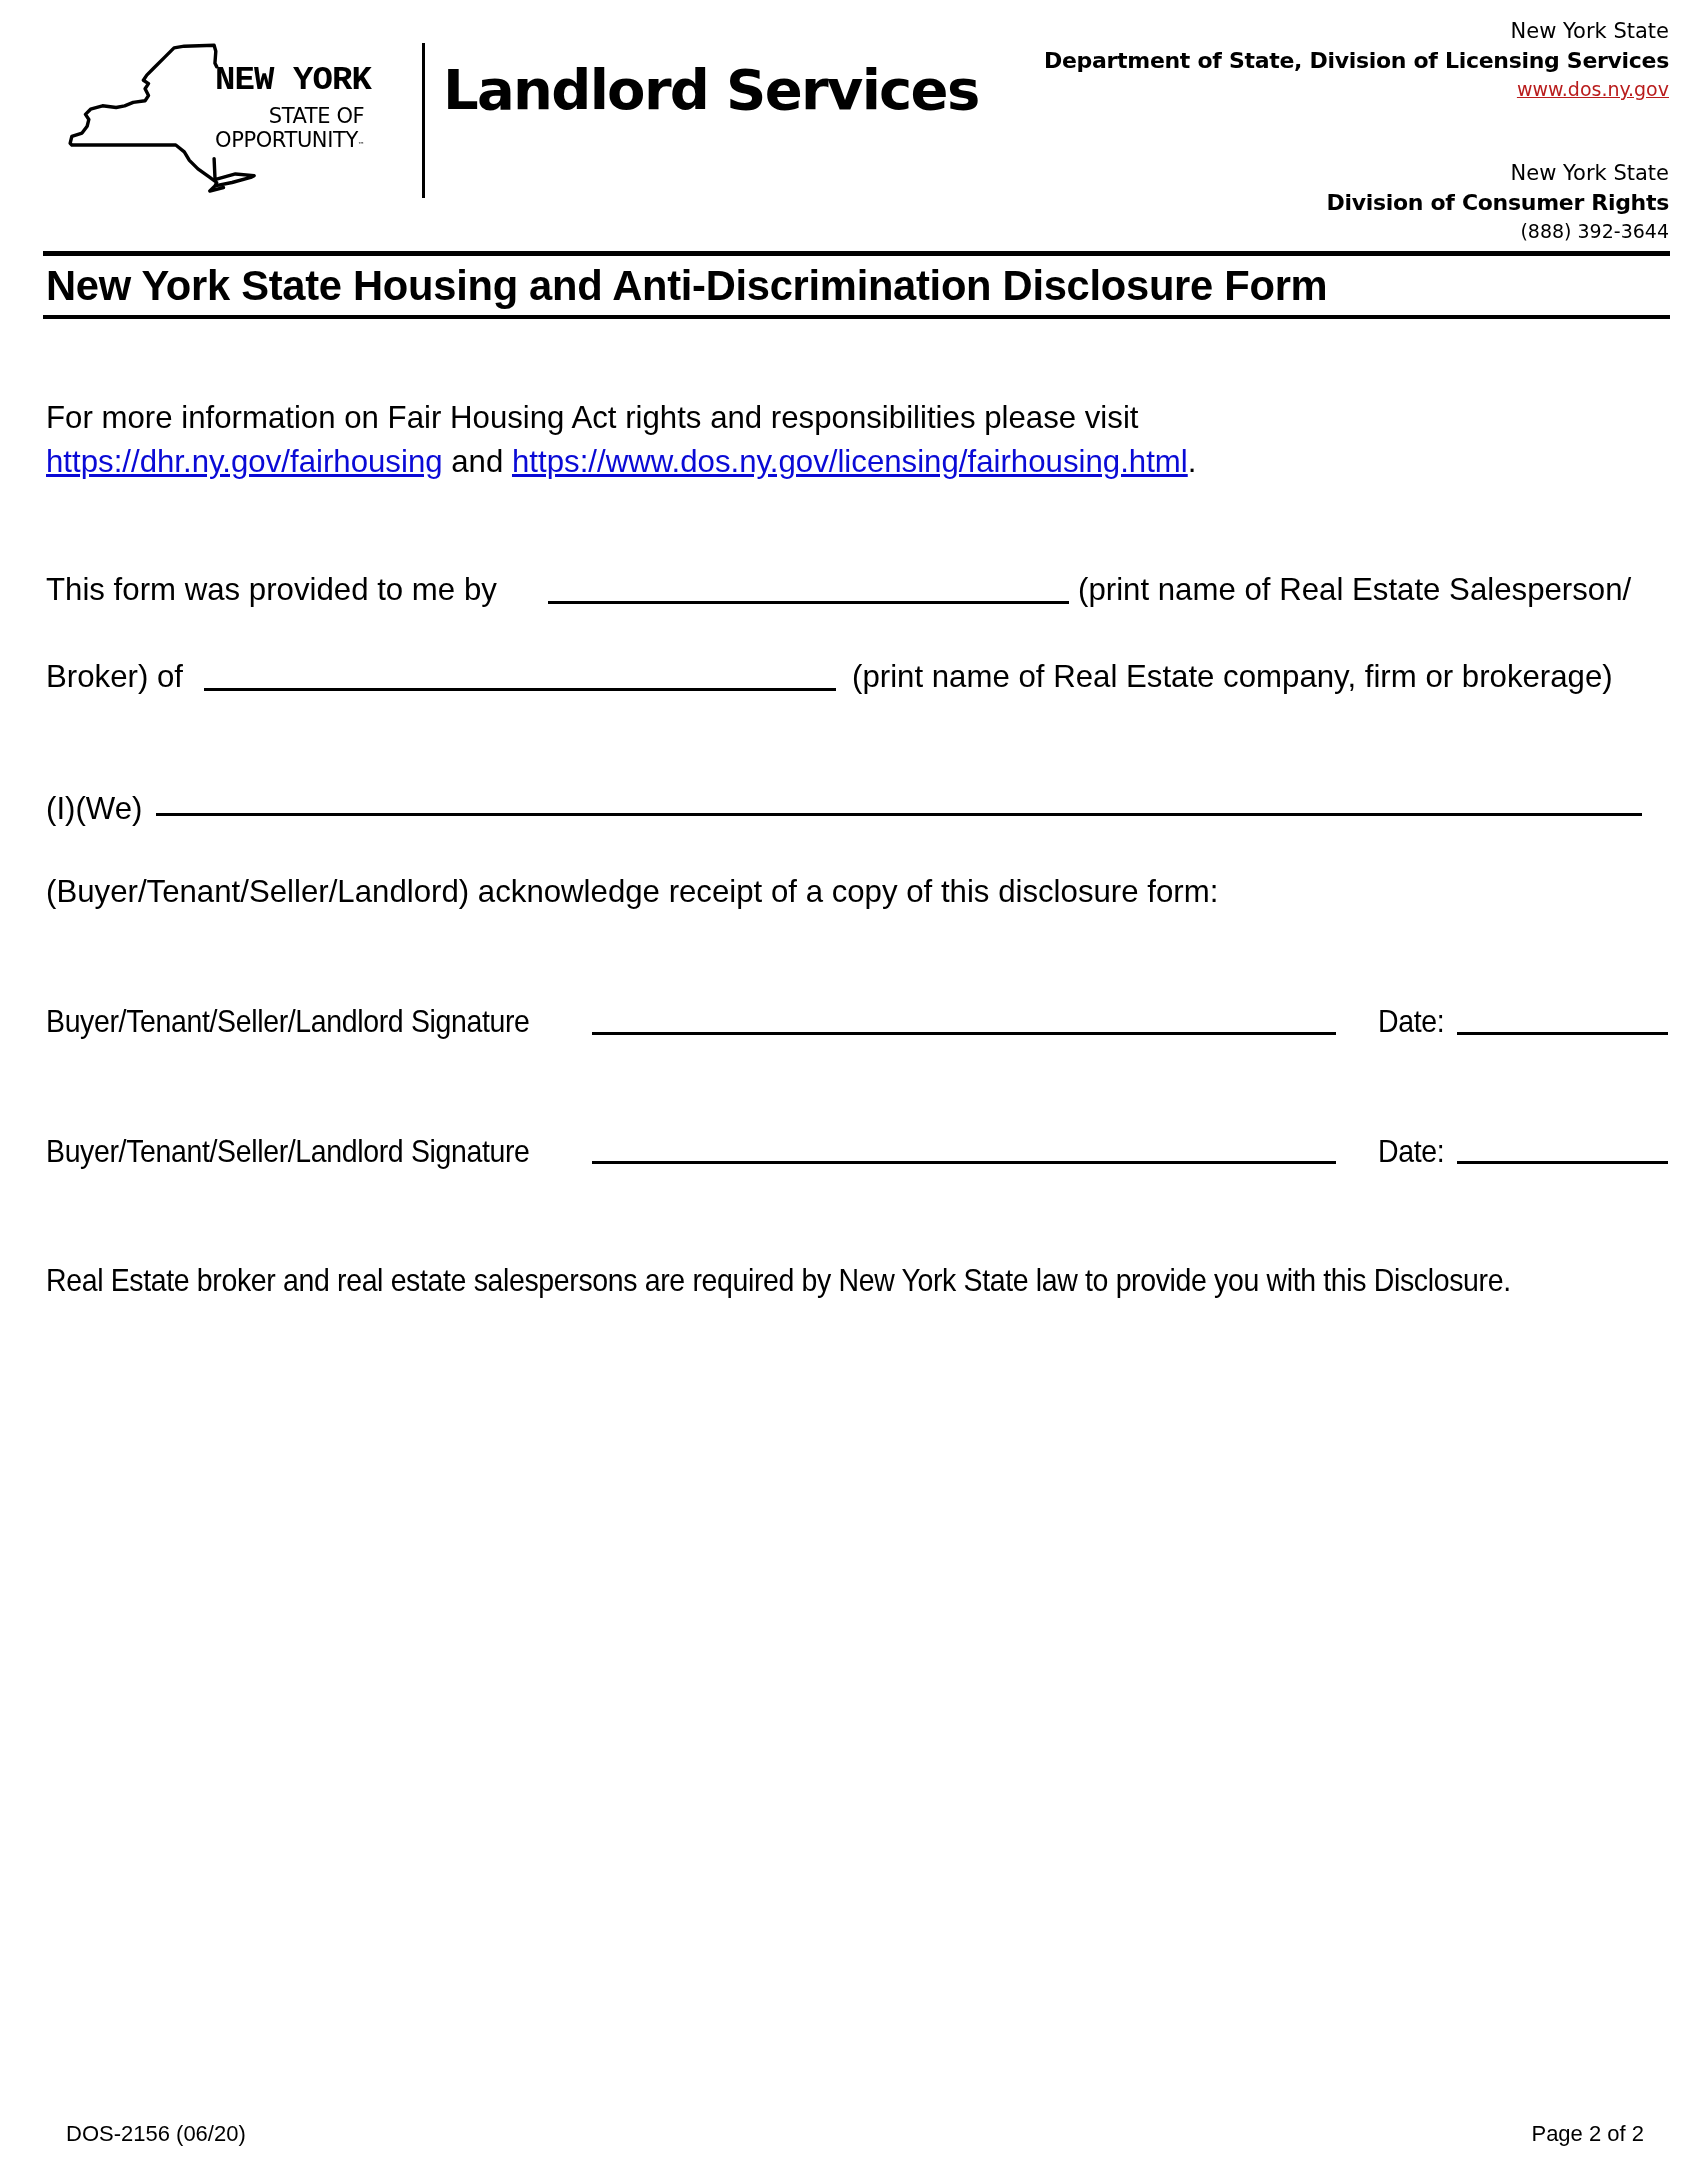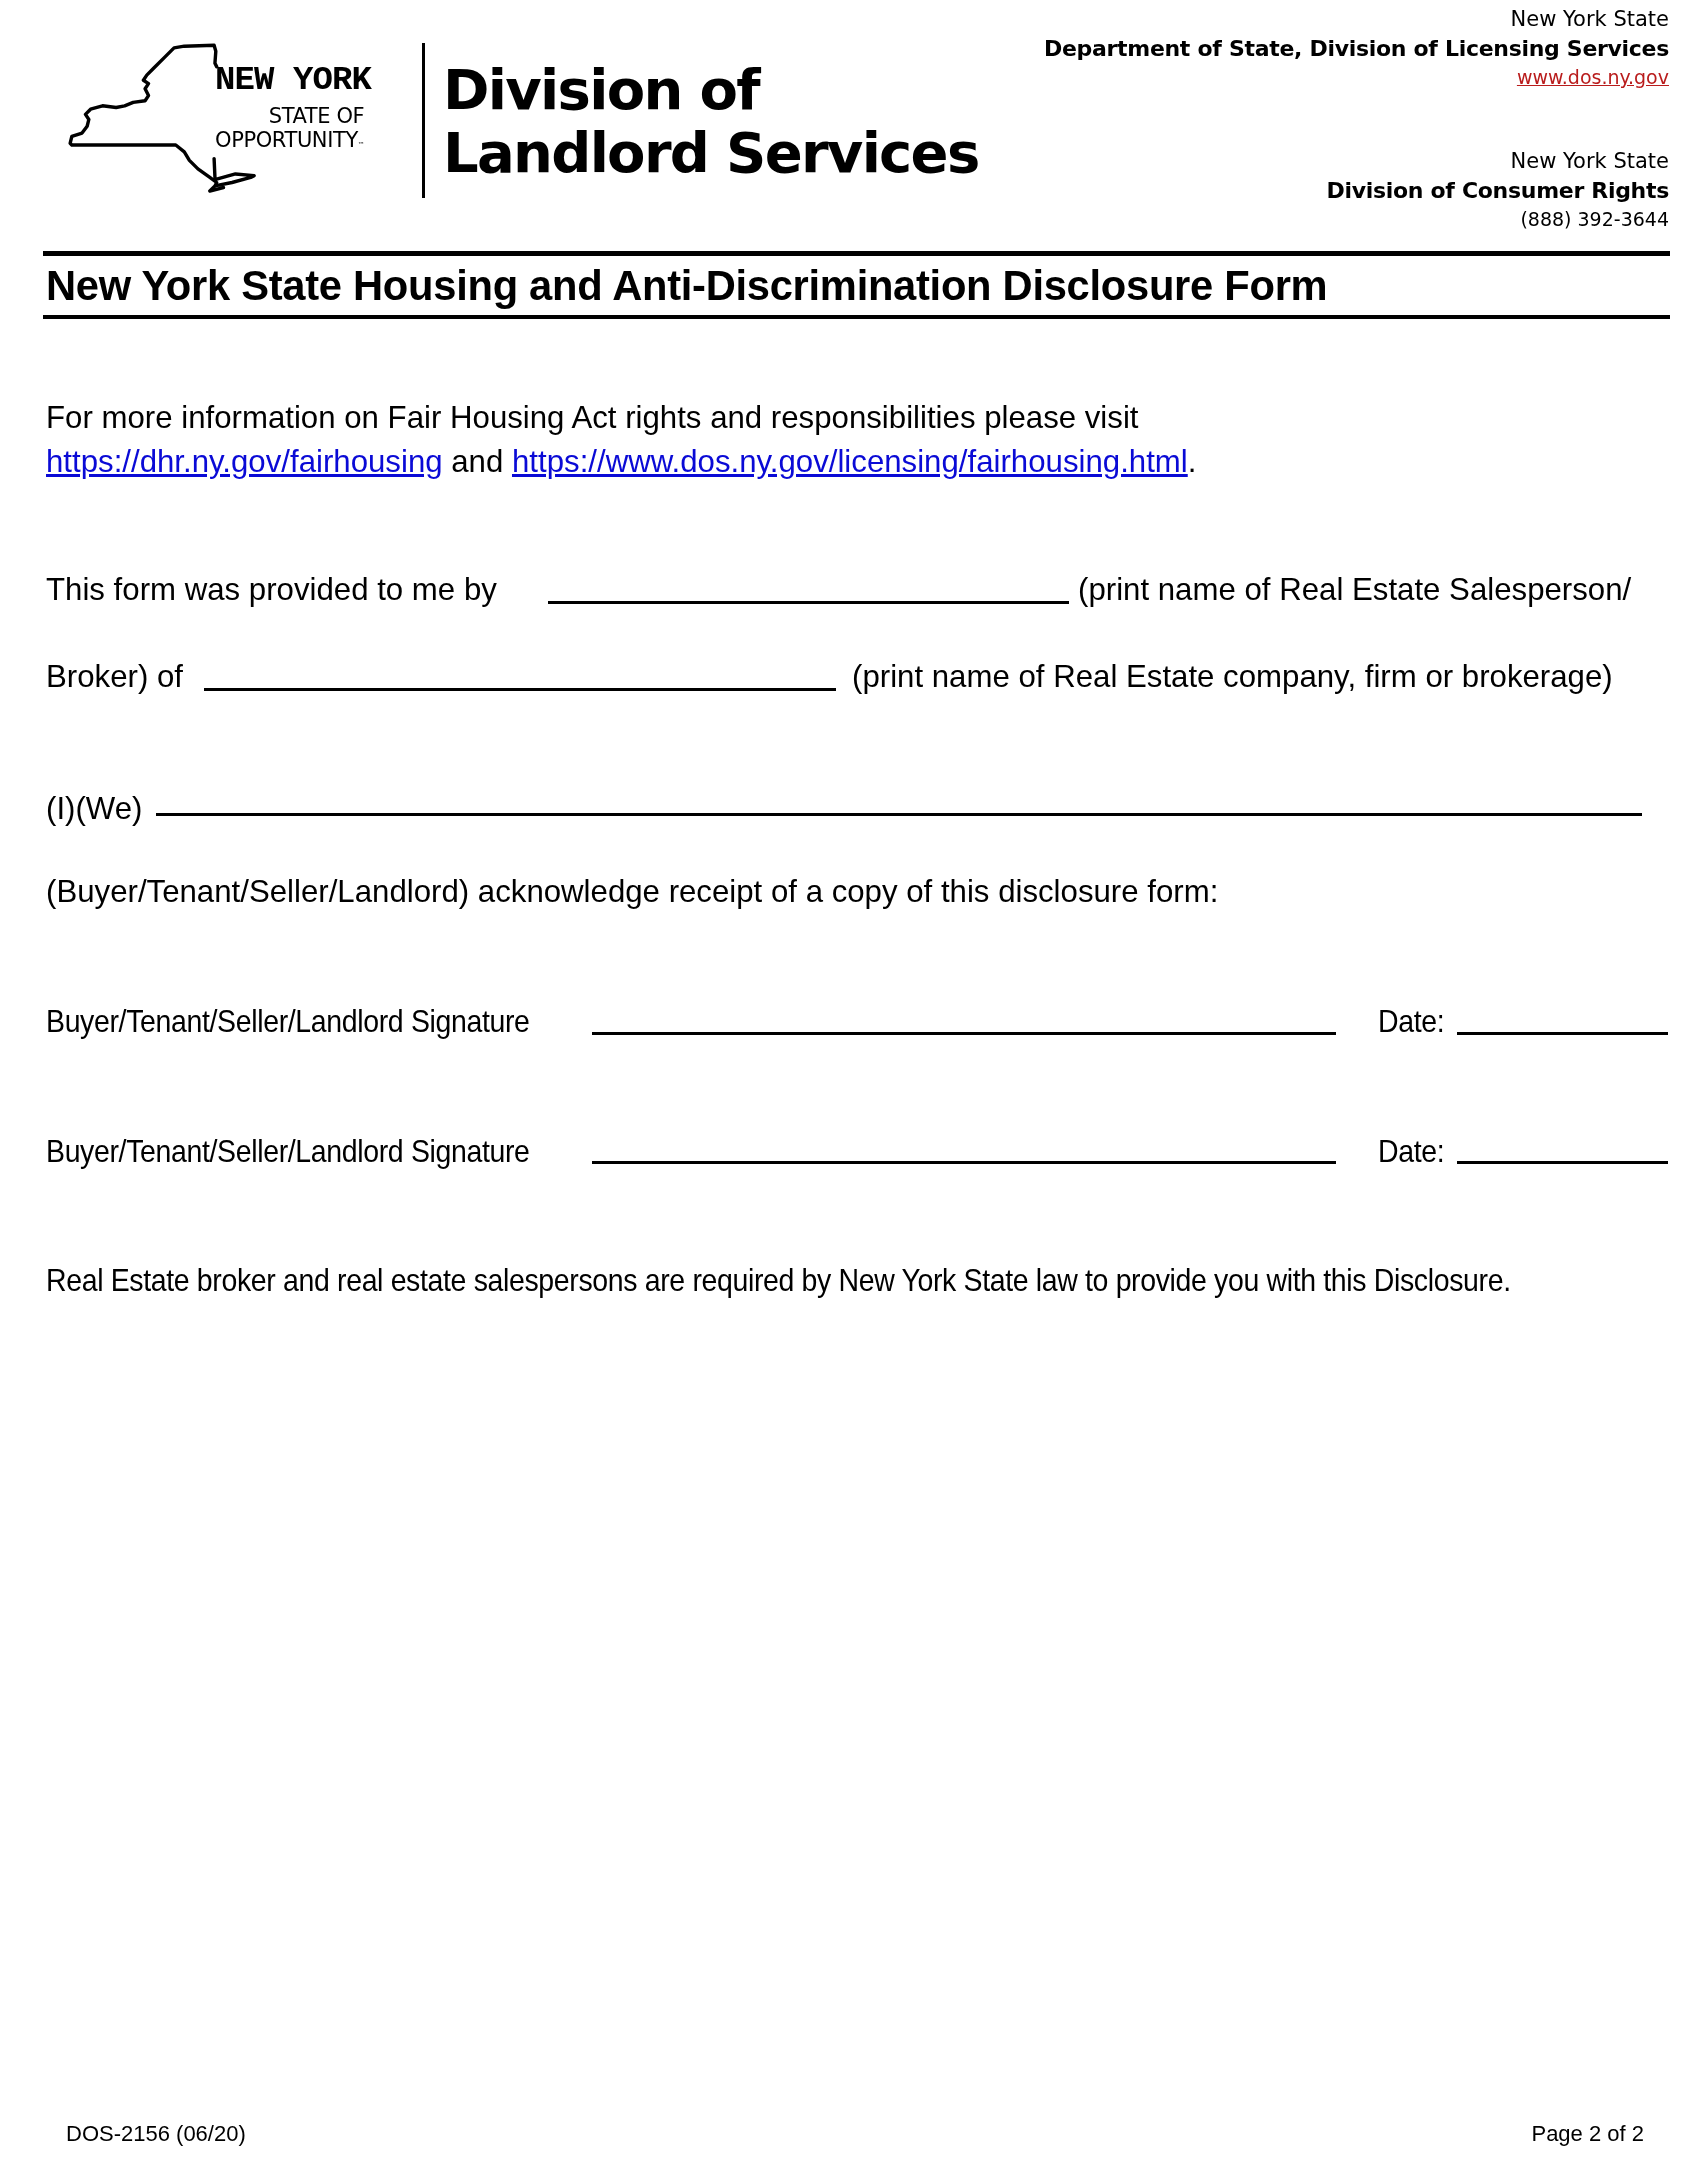--- a/index.html
+++ b/index.html
@@ -13,21 +13,21 @@
                font-weight: bold; font-size: 34px; letter-spacing: -0.9px; line-height: 1; }
     .logo-sub { position: absolute; left: 215px; top: 104px; font-family: "DejaVu Sans", sans-serif;
                 font-size: 21px; line-height: 24px; letter-spacing: -0.4px; text-align: right; }
     .logo-tm { font-size: 6.8px; vertical-align: baseline; }
     .logo-divider { position: absolute; left: 422px; top: 43px; width: 3.4px; height: 155px; background: #000; }
     .division-title { position: absolute; left: 443px; top: 58px; font-family: "DejaVu Sans", sans-serif;
                       font-size: 56px; font-weight: bold; line-height: 63px; letter-spacing: -1.7px; }
 
     
     .contact { position: absolute; right: 37px; text-align: right; font-family: "DejaVu Sans", sans-serif;
-               font-size: 21px; line-height: 29px; }
+               font-size: 21px; line-height: 29px; margin-top: 12px; }
     .contact .bold { font-weight: bold; font-size: 22px; letter-spacing: -0.3px; text-align: right; }
     .contact .small { font-size: 19px; }
     .contact a { color: #b91c1c; text-decoration: underline; }
 
     
     .rule { position: absolute; left: 43px; width: 1627px; height: 5.1px; background: #000; }
     .form-title { position: absolute; left: 46px; top: 260px; font-size: 43px; font-weight: bold;
                   line-height: 51px; letter-spacing: -0.3px; transform: scaleX(0.97); transform-origin: left; }
 
     
@@ -47,21 +47,20 @@
     <path d="M140 6 L175 5 L177 12 L176 26 L178 30 M140 6 L128 8 L118 18 L104 32 L96 40 L92 46 L98 50 L94 56 L98 64 L94 70 L80 72 L70 76 L60 78 L44 76 L30 80 L24 86 L28 92 L26 100 L20 108 L8 112 L6 120 L8 122 L130 122 L140 130 L146 140 L156 150 L170 160 L178 166 L176 170 L196 166 L218 160 L222 158 L200 156 L178 162 M176 170 L170 176 L186 172 M175 138 L176 160" fill="none" stroke="#000" stroke-width="4" stroke-linejoin="round" stroke-linecap="round"></path>
   </svg>
   <div class="logo-ny">NEW YORK</div>
   <div class="logo-sub">
     <div>STATE OF</div>
     <div><span>OPPORTUNITY</span><span class="logo-tm">™</span></div>
   </div>
 </div>
 <div class="logo-divider"></div>
 <div class="division-title">
-  <div>Division of</div>
   <div>Landlord Services</div>
 </div>
 
 <div class="contact" style="top: 5.1px;">
   <div>New York State</div>
   <div class="bold">Department of State, Division of Licensing Services</div>
   <div class="small"><a>www.dos.ny.gov</a></div>
 </div>
 
 <div class="contact" style="top: 147px;">

